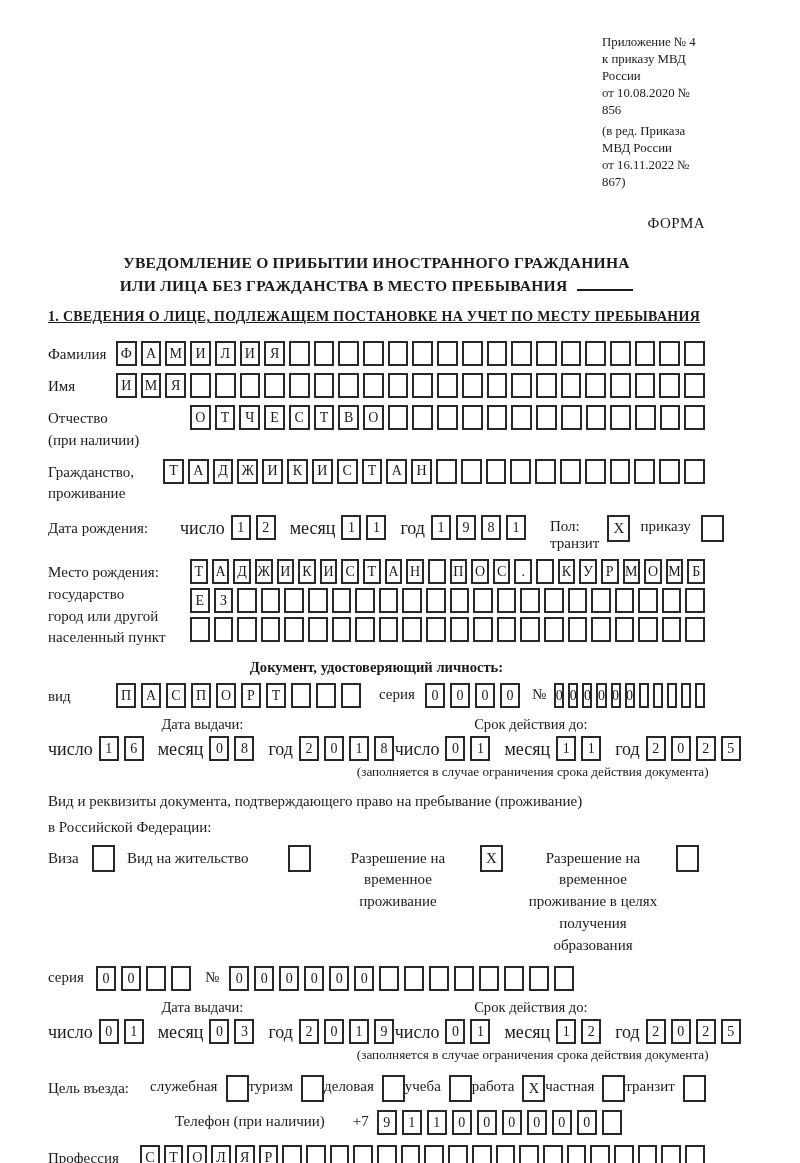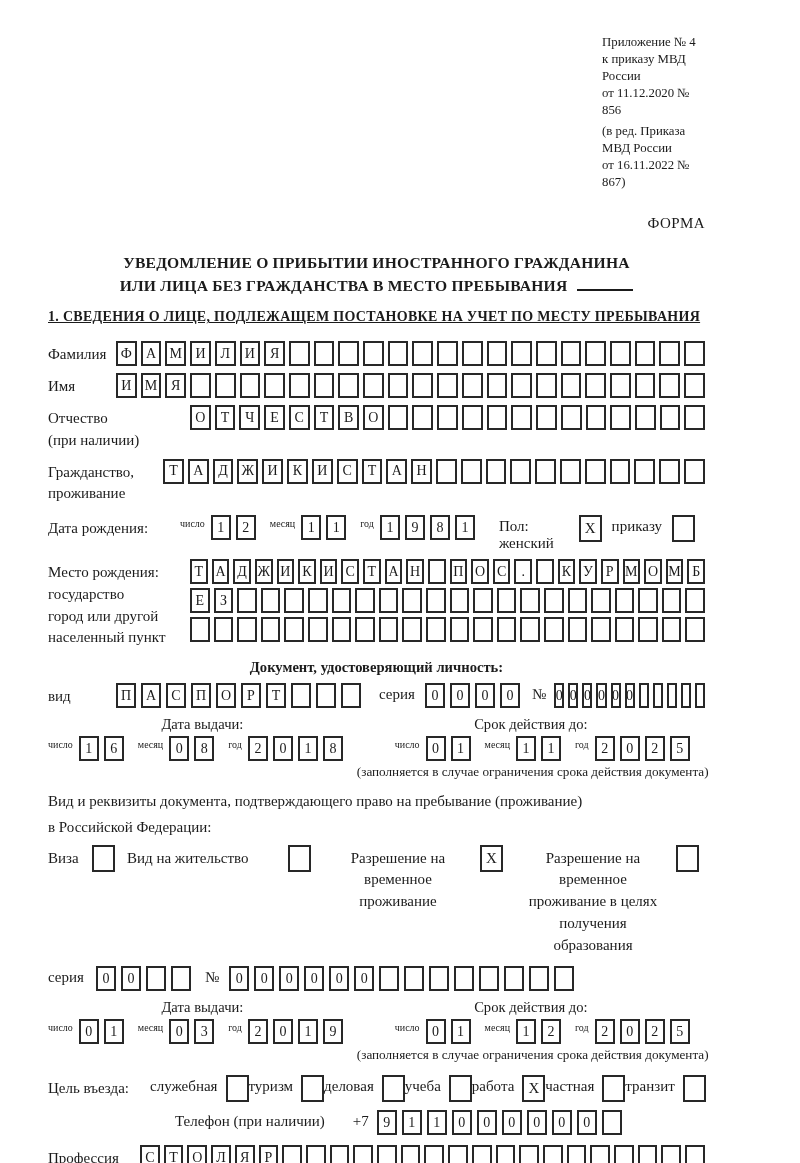--- a/index.html
+++ b/index.html
@@ -32,21 +32,21 @@
           background:#fff; }
   .cellrow { display:flex; gap:4px; flex:1; min-width:0; }
   .cellrow .cell { flex:1; min-width:0; }
   .cg { display:inline-flex; gap:5px; flex:none; }
   .stack { flex:1; display:flex; flex-direction:column; gap:4px; min-width:0; }
 
   .chk { display:inline-flex; width:23px; height:27px; border:2px solid #282828;
          align-items:center; justify-content:center; font-size:15px; flex:none; background:#fff; }
 
   .inline-label { font-size:15px; padding-top:3px; }
-  .dlabel { font-size:10px; margin:3px 6px 0 0; }
+  .dlabel { font-size:18px; margin:3px 6px 0 0; }
   .daterow { display:flex; align-items:flex-start; }
   .daterow .cg { margin-right:14px; }
 
   
   .doc-heading { text-align:center; font-weight:bold; font-size:14.6px; margin-top:10px; }
 
   .dates-pair { display:flex; margin-top:8px; }
   .dg-left  { width:47%; }
   .dg-right { width:53%; }
   .dg-head { font-size:14.6px; text-align:center; margin-bottom:3px; }
@@ -82,21 +82,21 @@
   .sex .chk { margin-right:10px; }
 </style>
 </head>
 <body>
 
 <div class="page">
 
   <div class="annex">
     <div>Приложение № 4</div>
     <div>к приказу МВД России</div>
-    <div>от 11.12.2020 № 856</div>
+    <div>от 10.08.2020 № 856</div>
     <div class="gap"></div>
     <div>(в ред. Приказа МВД России</div>
     <div>от 16.11.2022 № 867)</div>
   </div>
 
   <div class="forma">ФОРМА</div>
 
   <div class="title">
     <div>УВЕДОМЛЕНИЕ О ПРИБЫТИИ ИНОСТРАННОГО ГРАЖДАНИНА</div>
     <div>
@@ -242,21 +242,21 @@
         </span>
         <span class="dlabel">год</span>
         <span class="cg">
           <span class="cell">1</span>
           <span class="cell">9</span>
           <span class="cell">8</span>
           <span class="cell">1</span>
         </span>
       </div>
     <div class="sex">
-      <span class="inline-label">Пол: женский</span>
+      <span class="inline-label">Пол: транзит</span>
       <span class="chk">X</span>
       <span class="inline-label" style="margin-right:10px">приказу</span>
       <span class="chk"></span>
     </div>
   </div>
 
   <div class="frow">
     <div class="flabel w142">
       <div>Место рождения:</div>
       <div>государство</div>

